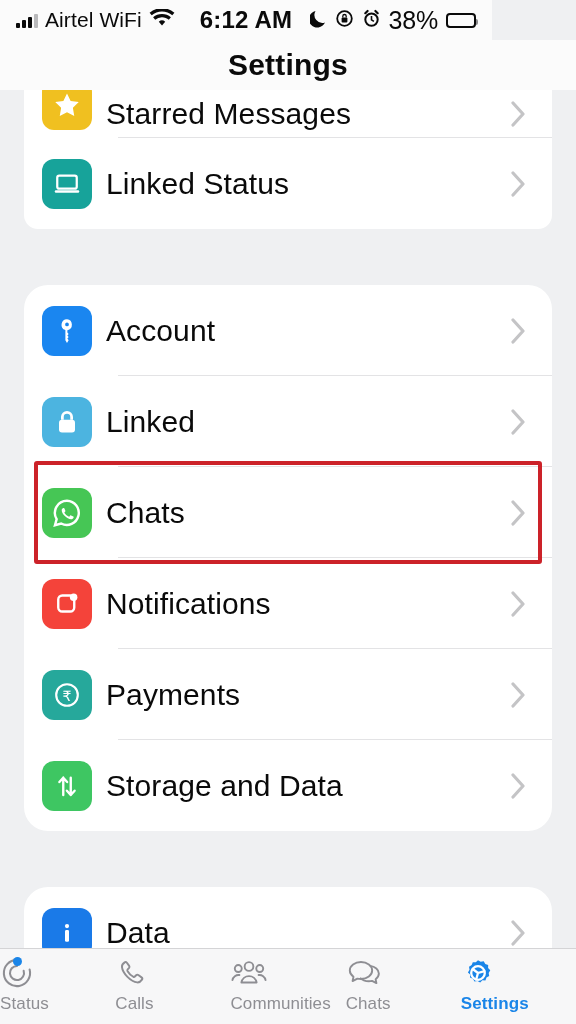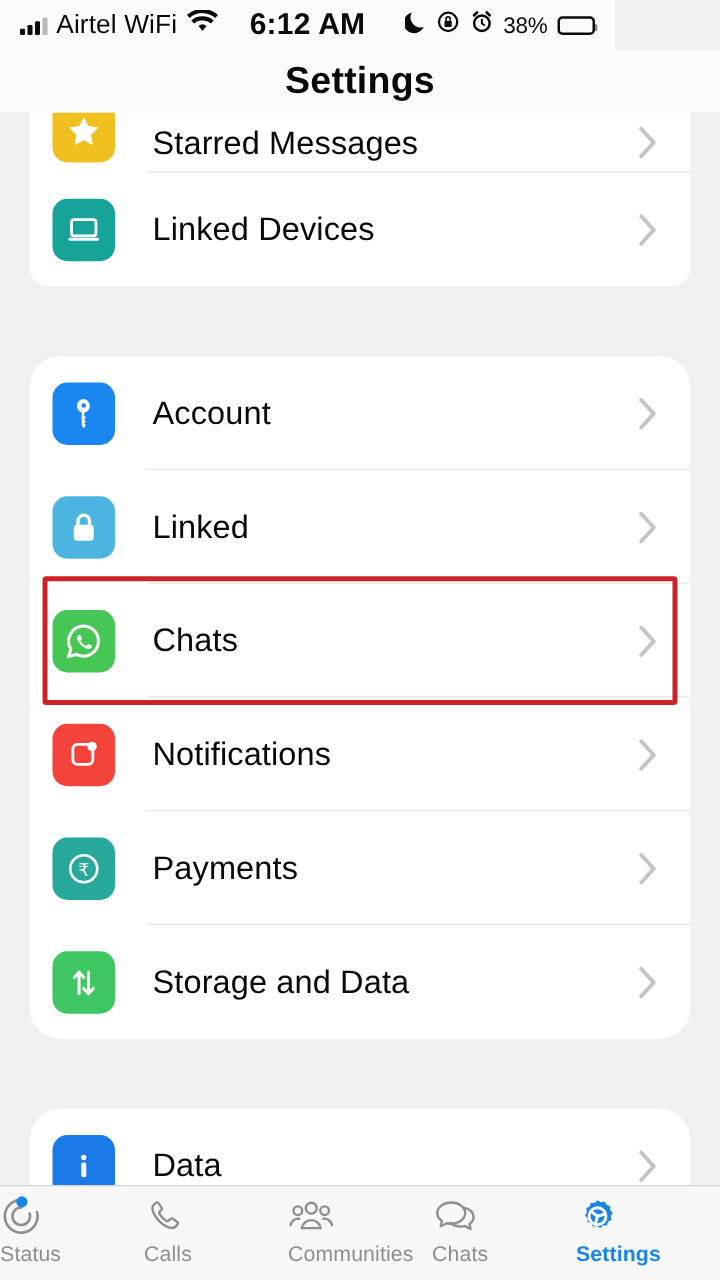--- a/index.html
+++ b/index.html
@@ -16,21 +16,21 @@
     position: absolute; top: 0; left: 0; width: 492px; height: 40px;
     background: #fbfbfb;
     display: flex; align-items: center; justify-content: space-between;
     padding: 0 16px;
   }
   .sb-left { display: flex; align-items: center; gap: 7px; }
   .sb-right { display: flex; align-items: center; gap: 8px; }
   .carrier { font-size: 21px; color: #0a0a0a; letter-spacing: .1px; }
   .sb-time { font-size: 24px; font-weight: bold; color: #0a0a0a; letter-spacing: .2px;
              position: absolute; left: 50%; transform: translateX(-50%); }
-  .battpct { font-size: 18px; color: #0a0a0a; letter-spacing: -.2px; }
+  .battpct { font-size: 25px; color: #0a0a0a; letter-spacing: -.2px; }
   .bars { display: flex; align-items: flex-end; gap: 2px; height: 15px; }
   .bars i { display: block; width: 4px; background: #0a0a0a; border-radius: 1px; }
   .bars i:nth-child(1){ height: 5px; }
   .bars i:nth-child(2){ height: 8px; }
   .bars i:nth-child(3){ height: 11px; }
   .bars i:nth-child(4){ height: 14px; background: #b9b9bb; }
   .battery { width: 30px; height: 15px; border: 2px solid #0a0a0a; border-radius: 4px;
              position: relative; padding: 1.5px; }
   .battery::after { content:""; position:absolute; right:-4px; top:4px; width:2px; height:6px;
                     background:#8a8a8c; border-radius:0 2px 2px 0; }
@@ -50,21 +50,21 @@
   .card.clipped-top { border-radius: 0 0 14px 14px; }
   .gap { height: 56px; }
 
   .row { display: flex; align-items: center; height: 91px; padding-left: 18px; position: relative; }
   .row.short { height: 48px; }
   .row .divider { position: absolute; left: 94px; right: 0; bottom: 0; height: 1px; background: #e3e3e5; }
 
   .ico { width: 50px; height: 50px; border-radius: 12px; flex: none;
          display: flex; align-items: center; justify-content: center; }
   .ico svg { display: block; }
-  .row-label { font-size: 26px; color: #0a0a0a; margin-left: 30px; letter-spacing: .1px;
+  .row-label { font-size: 30px; color: #0a0a0a; margin-left: 14px; letter-spacing: .1px;
                white-space: nowrap; }
   .chev { margin-left: auto; margin-right: 26px; width: 15px; height: 26px; flex: none; }
   .chev svg { display: block; }
 
   
   .highlight {
     position: absolute; left: 10px; right: 10px; top: -6px; bottom: -6px;
     border: 4px solid #cc2229; border-radius: 3px; pointer-events: none;
   }
   .hl-wrap { position: relative; }
@@ -152,21 +152,21 @@
         </div>
         <div class="divider"></div>
       </div>
       <div class="row">
         <div class="ico" style="background:#17a39a;">
           <svg width="30" height="30" viewBox="0 0 24 24">
             <rect x="4.2" y="5.3" width="15.6" height="10.4" rx="1.6" fill="none" stroke="#fff" stroke-width="1.8"></rect>
             <rect x="2.2" y="17" width="19.6" height="1.9" rx=".95" fill="#fff"></rect>
           </svg>
         </div>
-        <div class="row-label">Linked Devices</div>
+        <div class="row-label">Linked Status</div>
         <div class="chev">
           <svg width="15" height="26" viewBox="0 0 15 26">
               <path d="M2 2l10 11L2 24" fill="none" stroke="#c4c4c6" stroke-width="3.2" stroke-linecap="round" stroke-linejoin="round"></path>
             </svg>
         </div>
       </div>
     </div>
 
     <div class="gap"></div>
 

